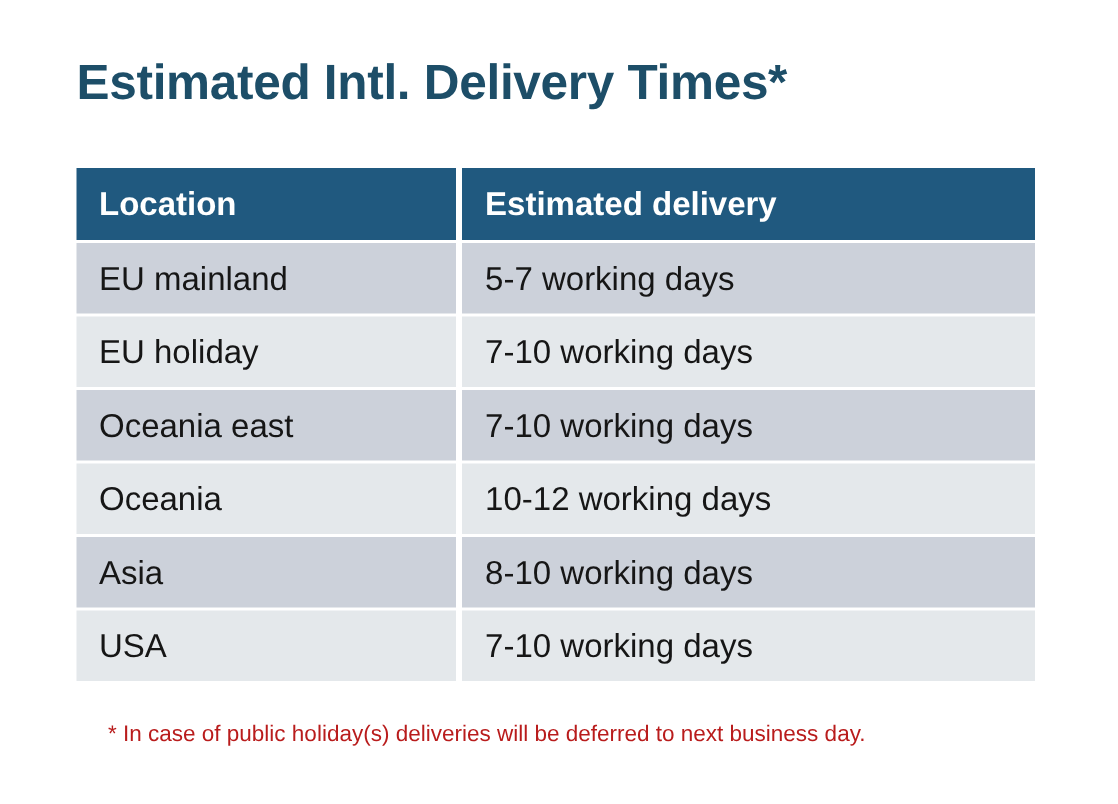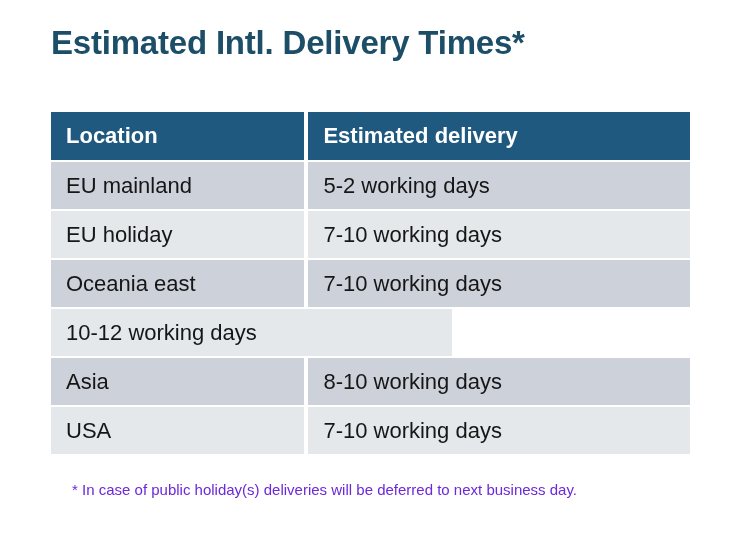--- a/index.html
+++ b/index.html
@@ -15,21 +15,21 @@
   }
   .page {
     position: relative;
     width: 745px;
     height: 536px;
     background: #ffffff;
   }
   .title {
     position: absolute;
     left: 51px;
-    top: 24px;
+    top: 36px;
     font-size: 33px;
     font-weight: 700;
     letter-spacing: -0.2px;
     color: #1d4e68;
     white-space: nowrap;
   }
   .table {
     position: absolute;
     left: 51px;
     top: 112px;
@@ -72,54 +72,55 @@
     background: #ccd1da;
   }
   .row.light .cell {
     background: #e4e8eb;
   }
   .footnote {
     position: absolute;
     left: 72px;
     top: 481px;
     font-size: 15px;
-    color: #6d28d9;
+    color: #b91c1c;
     white-space: nowrap;
   }
 </style>
 </head>
 <body>
 
 <div class="page">
 
   <div class="title">Estimated Intl. Delivery Times*</div>
 
   <div class="table">
 
     <div class="row header">
       <div class="cell col-a">Location</div>
       <div class="cell col-b">Estimated delivery</div>
     </div>
 
     <div class="row dark">
       <div class="cell col-a">EU mainland</div>
-      <div class="cell col-b">5-2 working days</div>
+      <div class="cell col-b">5-7 working days</div>
     </div>
 
     <div class="row light">
       <div class="cell col-a">EU holiday</div>
       <div class="cell col-b">7-10 working days</div>
     </div>
 
     <div class="row dark">
       <div class="cell col-a">Oceania east</div>
       <div class="cell col-b">7-10 working days</div>
     </div>
 
     <div class="row light">
+      <div class="cell col-a">Oceania</div>
       <div class="cell col-b">10-12 working days</div>
     </div>
 
     <div class="row dark">
       <div class="cell col-a">Asia</div>
       <div class="cell col-b">8-10 working days</div>
     </div>
 
     <div class="row light">
       <div class="cell col-a">USA</div>

